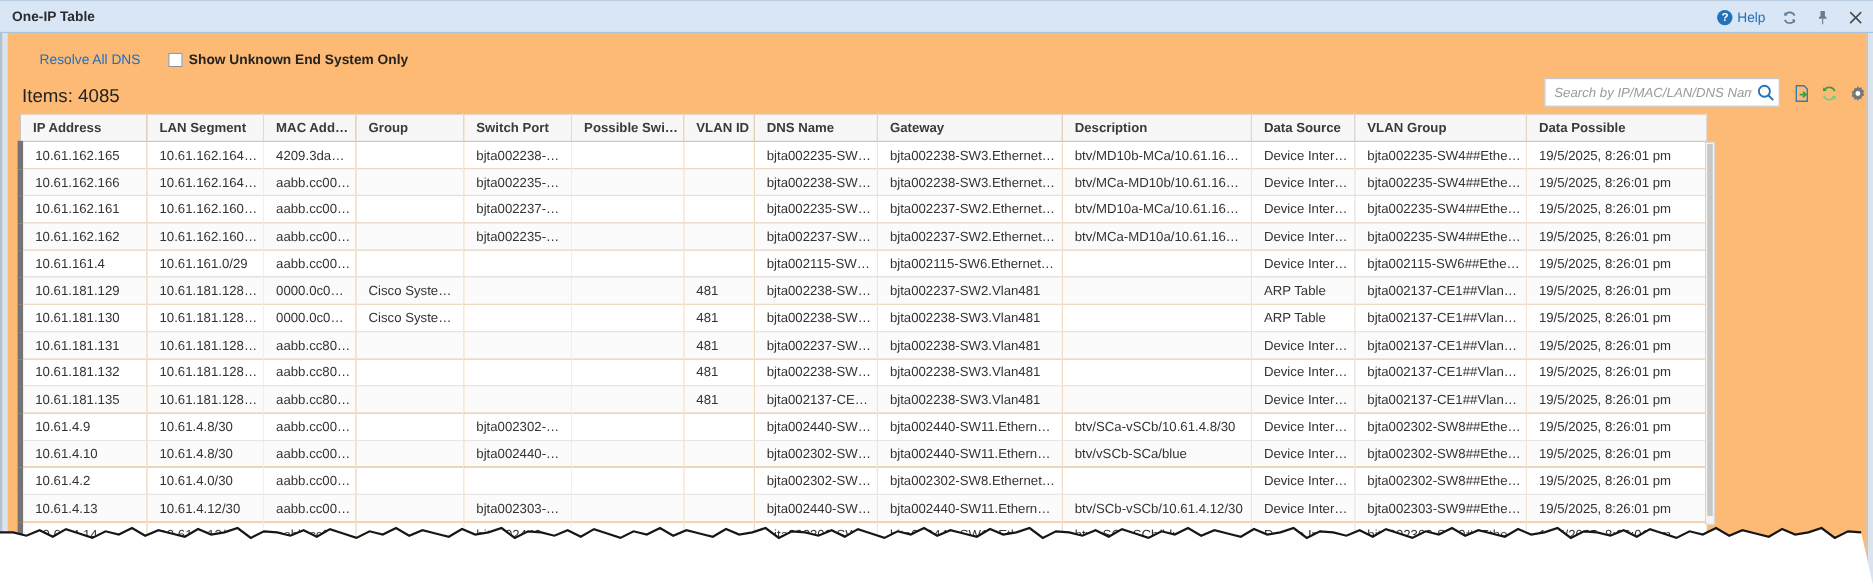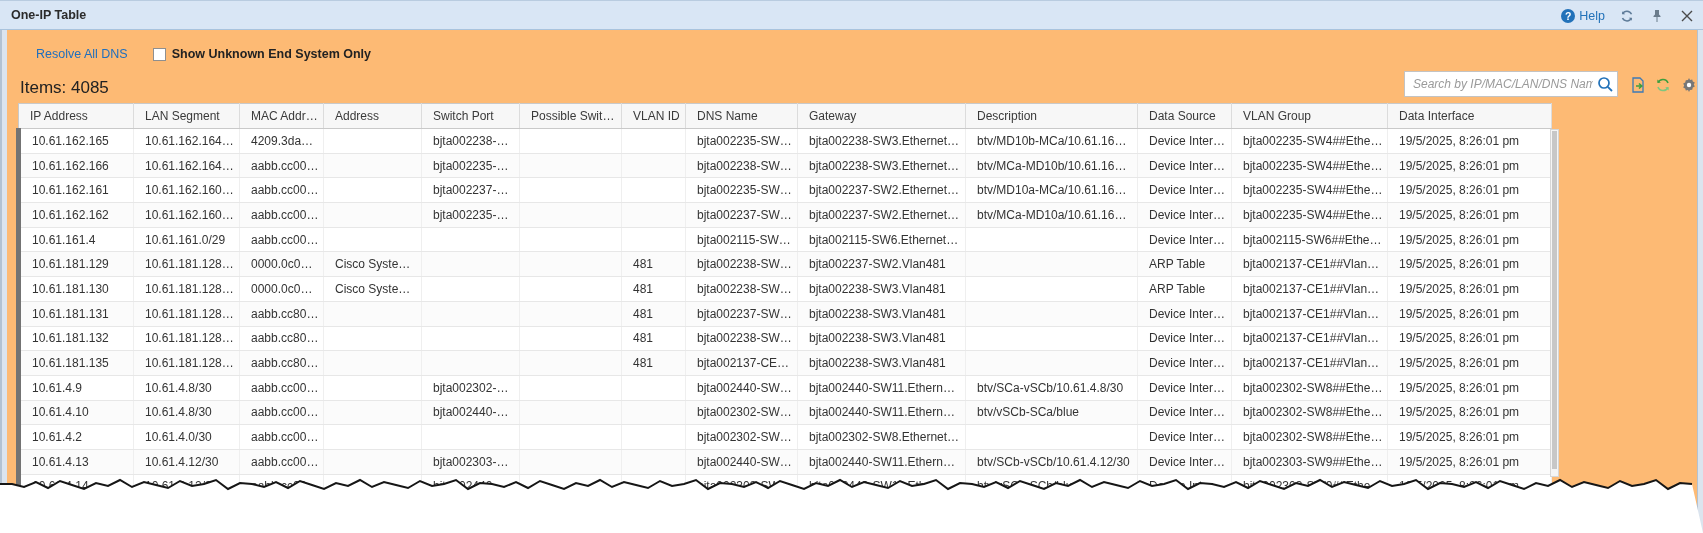--- a/index.html
+++ b/index.html
@@ -34,21 +34,21 @@
   .search-box input{flex:1;border:none;outline:none;font-family:"Liberation Sans",sans-serif;
     font-size:12px;font-style:italic;color:#555;padding:0 0 0 8px;background:transparent;min-width:0;}
   .search-box input::placeholder{color:#9a9a9a;font-style:italic;}
   .search-mag{width:24px;height:24px;display:flex;align-items:center;justify-content:center;cursor:pointer;}
   .tool-icon{position:absolute;top:76px;width:18px;height:18px;display:flex;align-items:center;justify-content:center;cursor:pointer;}
   
   .grid{position:absolute;left:16px;top:103px;width:1533px;}
   table{border-collapse:collapse;table-layout:fixed;width:1533px;font-size:12px;}
   thead th{
     height:25px;background:#f7f7f7;border-top:1px solid #c9c9c9;border-bottom:1px solid #c9c9c9;
-    border-right:1px solid #dcdcdc;font-weight:400;color:#3a3a3a;text-align:left;
+    border-right:1px solid #dcdcdc;font-weight:700;color:#3a3a3a;text-align:left;
     padding:0 4px 0 11px;white-space:nowrap;overflow:hidden;text-overflow:ellipsis;cursor:pointer;box-sizing:border-box;
   }
   thead th:first-child{border-left:1px solid #c9c9c9;}
   tbody td{
     height:24.7px;border-bottom:1px solid #e7e7e7;border-right:1px solid #efefef;color:#333;
     padding:0 4px 0 11px;white-space:nowrap;overflow:hidden;text-overflow:ellipsis;box-sizing:border-box;
   }
   tbody td:first-child{border-left:5px solid #737373;}
   tbody tr:nth-child(even) td{background:#fbfbfb;}
   tbody tr:nth-child(odd) td{background:#ffffff;}
@@ -147,30 +147,30 @@
           <col style="width: 172px;">
           <col style="width: 94px;">
           <col style="width: 156px;">
           <col style="width: 164px;">
         </colgroup>
       <thead>
           <tr id="head-row">
             <th>IP Address</th>
             <th>LAN Segment</th>
             <th>MAC Address</th>
-            <th>Address</th>
+            <th>Group</th>
             <th>Switch Port</th>
             <th>Possible Switch Po...</th>
             <th>VLAN ID</th>
             <th>DNS Name</th>
             <th>Gateway</th>
             <th>Description</th>
             <th>Data Source</th>
             <th>VLAN Group</th>
-            <th>Data Interface</th>
+            <th>Data Possible</th>
           </tr>
         </thead>
       <tbody id="body-rows">
           <tr>
             <td>10.61.162.165</td>
             <td>10.61.162.164/30</td>
             <td>4209.3da2.a500</td>
             <td></td>
             <td>bjta002238-SW3.E...</td>
             <td></td>

